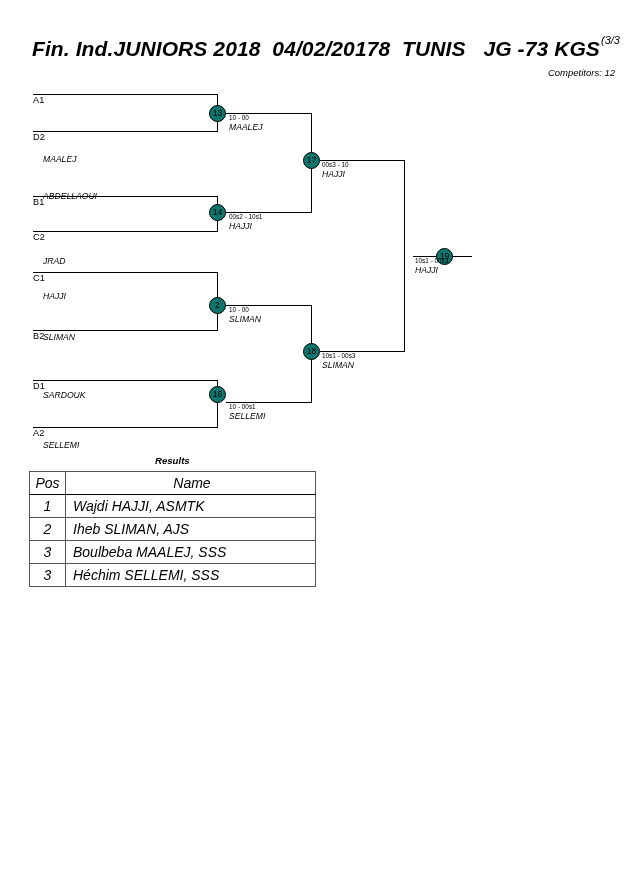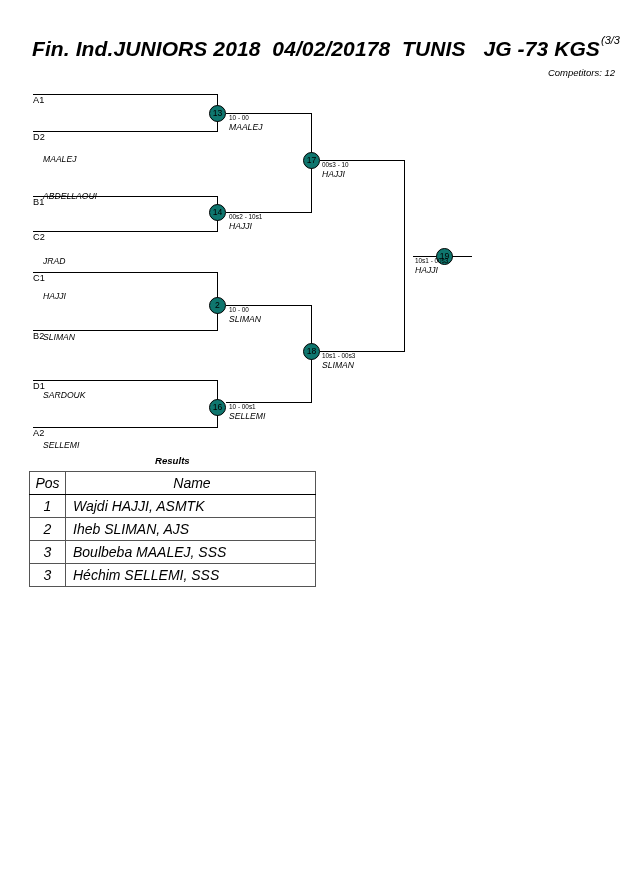--- a/index.html
+++ b/index.html
@@ -210,21 +210,21 @@
     <span class="cseed">D1</span>
   </div>
   <div class="competitor" style="left:33px; top:427px; width:185px;">
     <span class="cname">GUAZZEH</span>
     <span class="cseed">A2</span>
   </div>
 
   <div class="match-num" style="left:209px; top:105px;">13</div>
   <div class="match-num" style="left:209px; top:204px;">14</div>
   <div class="match-num" style="left:209px; top:297px;">2</div>
-  <div class="match-num" style="left:209px; top:399px;">16</div>
+  <div class="match-num" style="left:209px; top:386px;">16</div>
   <div class="match-num" style="left:303px; top:152px;">17</div>
   <div class="match-num" style="left:303px; top:343px;">18</div>
   <div class="match-num" style="left:396px; top:248px;margin-left:40px;">19</div>
 
   <div class="winner" style="left:229px; top:113px; width:80px; height:20px;">
     <span class="wname">MAALEJ</span>
     <span class="wscore">10 - 00</span>
   </div>
   <div class="winner" style="left:229px; top:212px; width:80px; height:20px;">
     <span class="wname">HAJJI</span>

